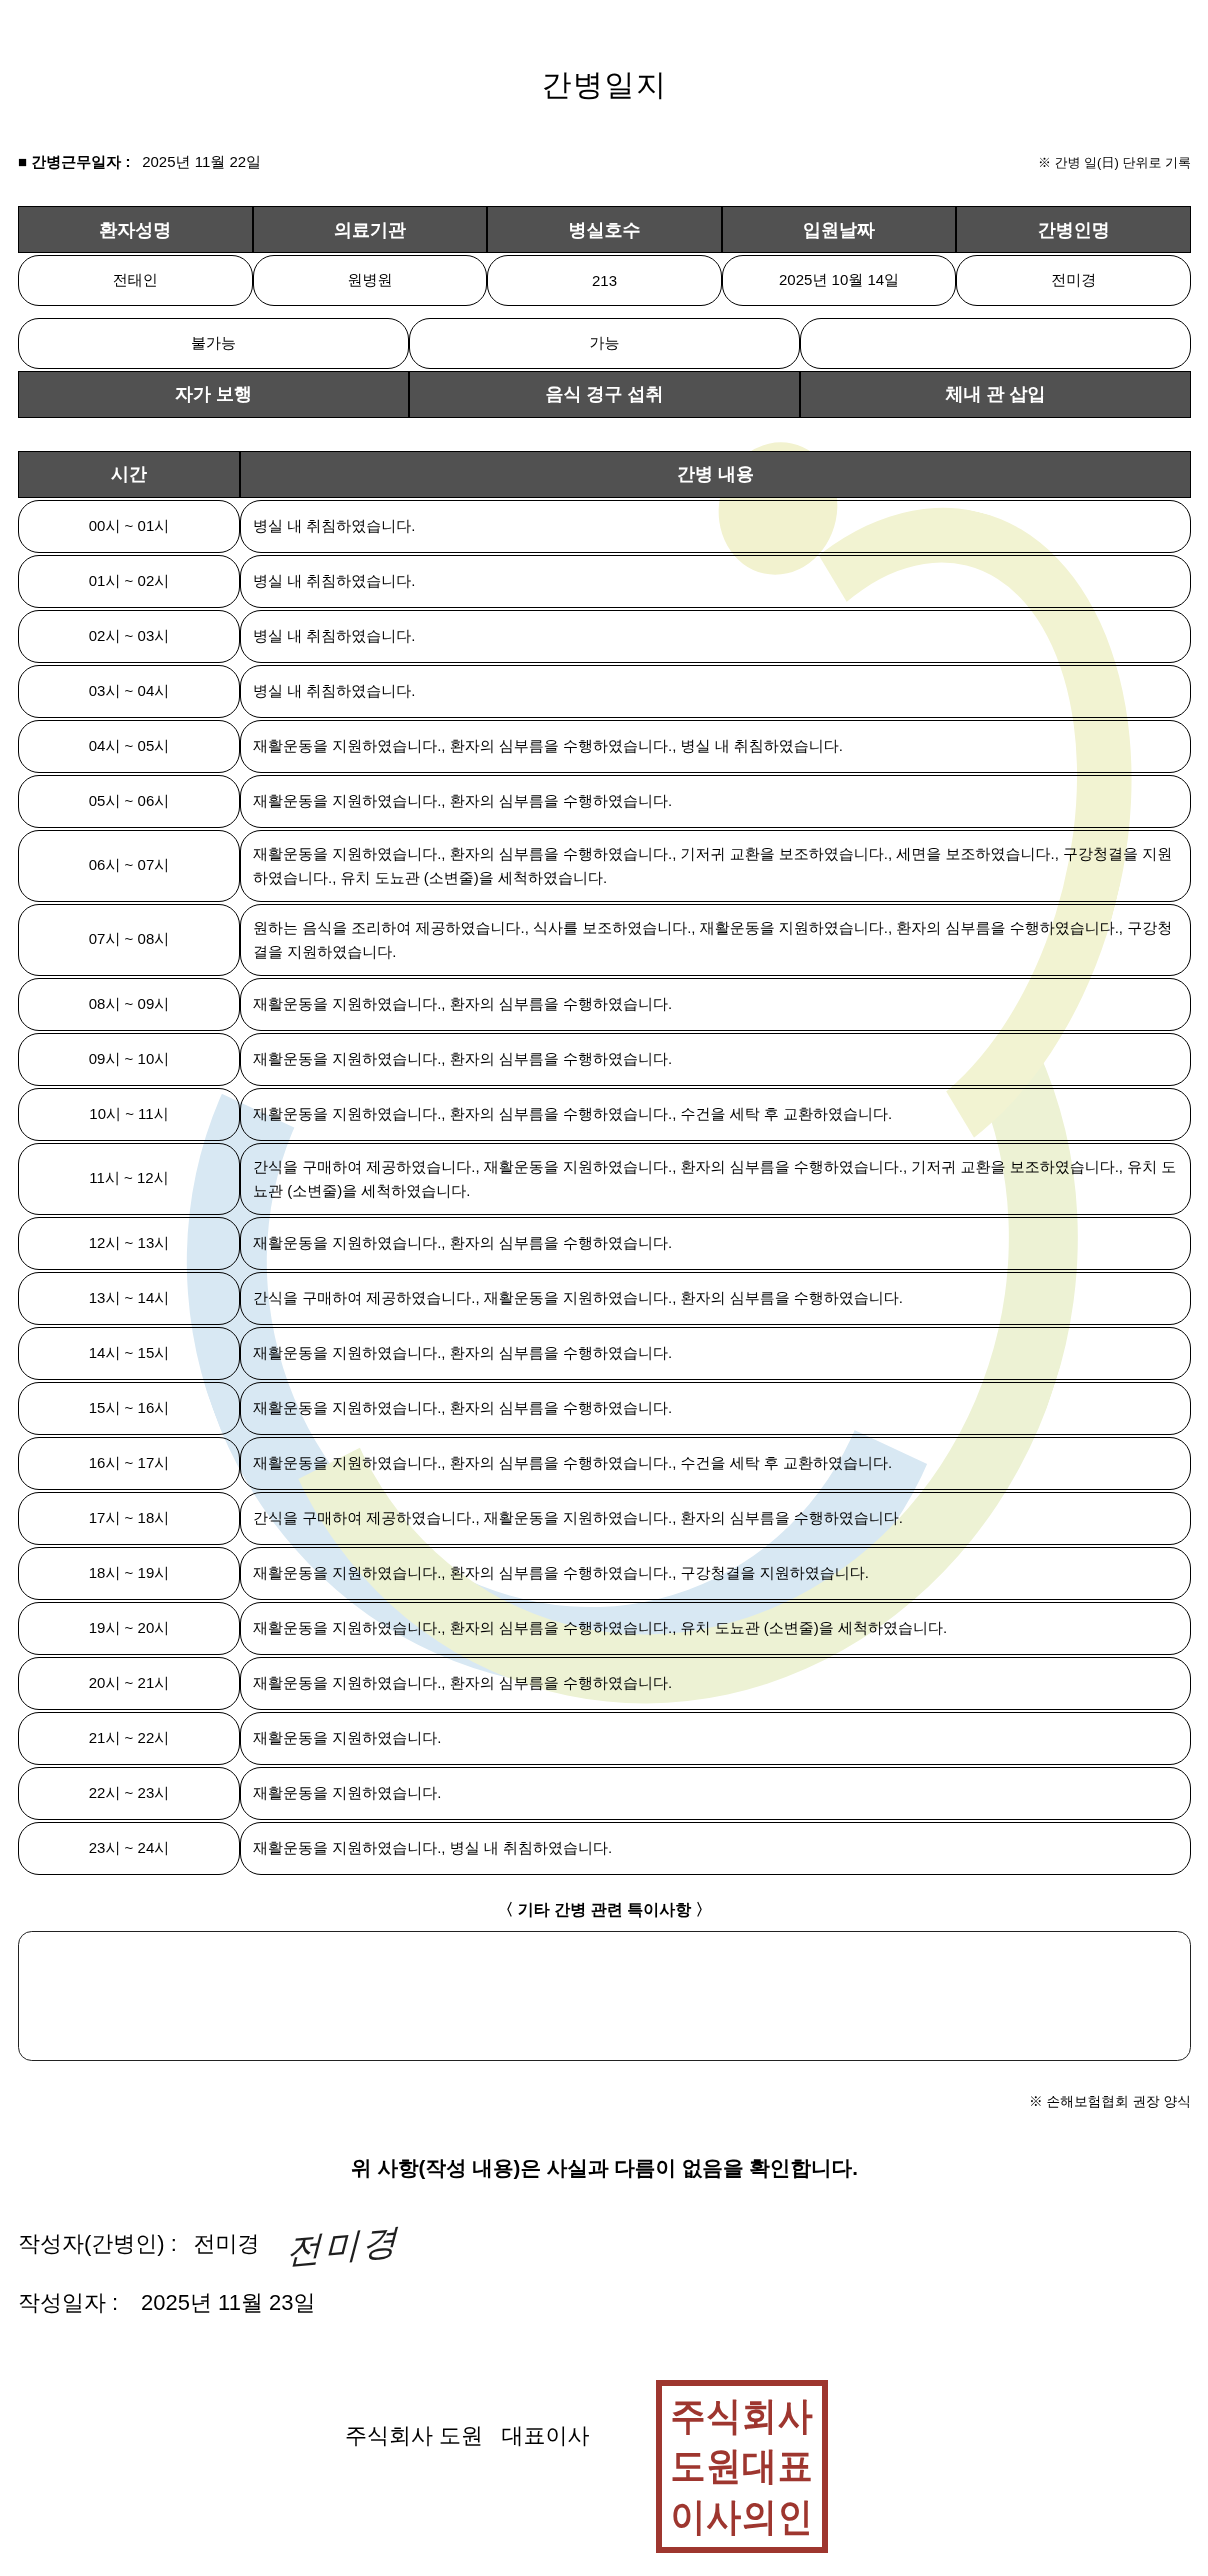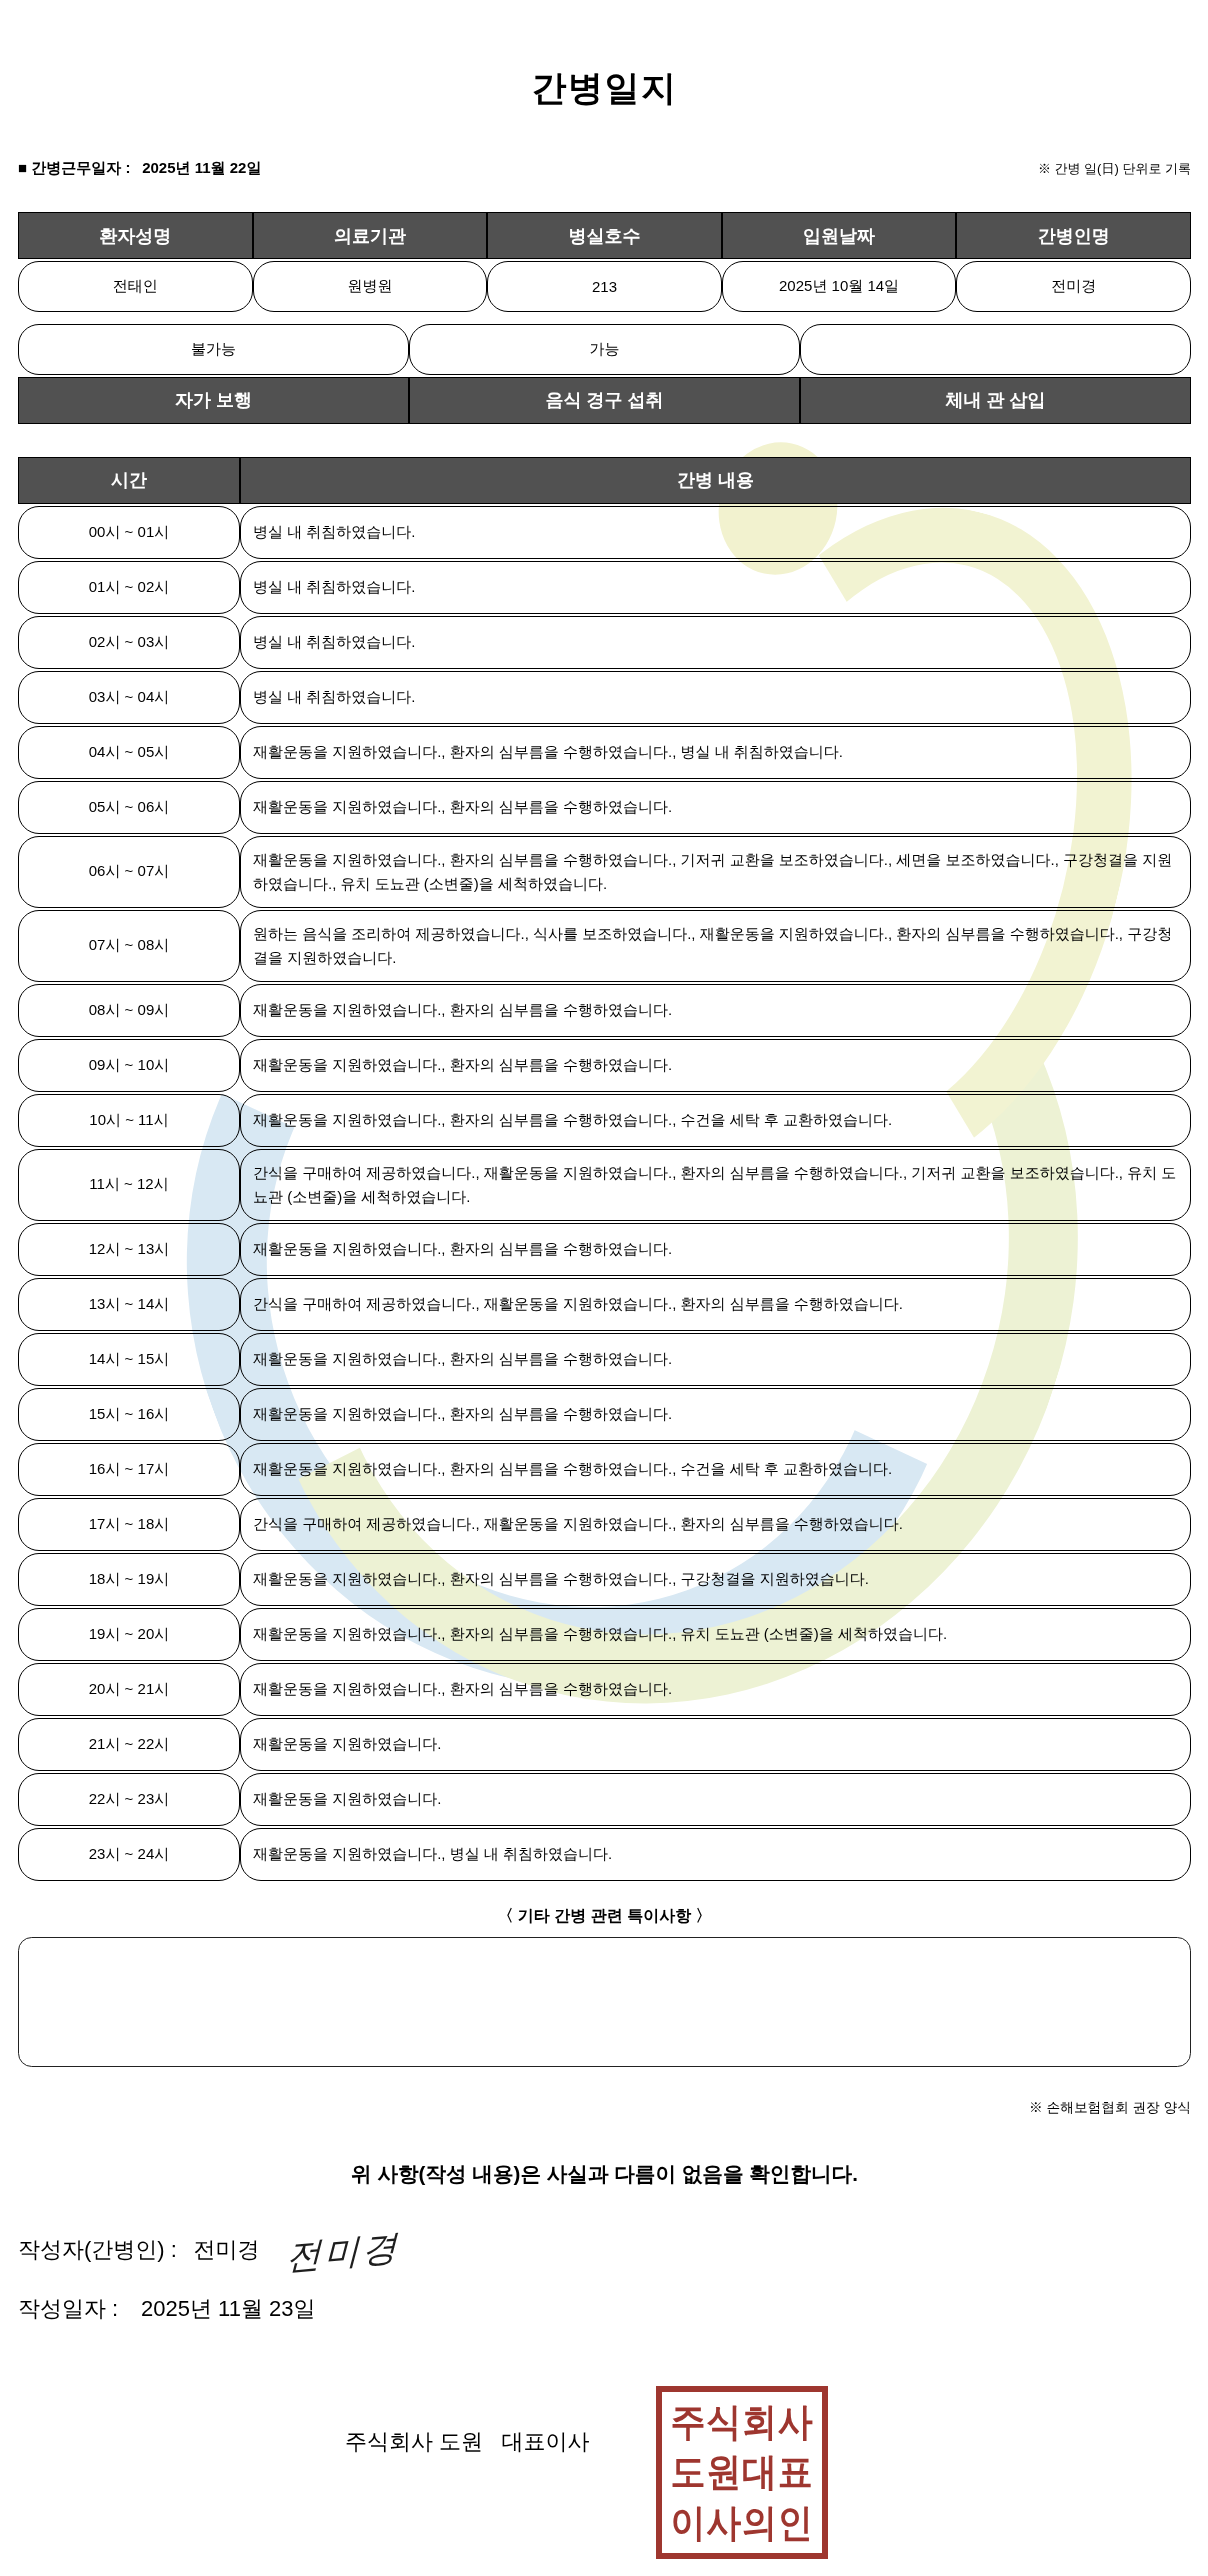--- a/index.html
+++ b/index.html
@@ -13,24 +13,24 @@
   .wm-green-arc{left:259px;top:815px;width:677px;height:754px;border:69px solid #edf2d4;
     border-top-color:transparent;border-left-color:transparent;transform:rotate(18deg);}
   .wm-blue-arc{left:190px;top:868px;width:609px;height:662px;border:80px solid #d8e8f3;
     border-top-color:transparent;border-right-color:transparent;transform:rotate(-20deg);}
   .wm-yellow-arc{left:670px;top:502px;width:343px;height:579px;border:55px solid #f2f3d2;
     border-left-color:transparent;border-bottom-color:transparent;transform:rotate(14deg);}
   .wm-yellow-dot{left:719px;top:442px;width:118px;height:133px;background:#f2f2cf;transform:rotate(12deg);}
 
   
   .page{position:relative;z-index:1;padding:0 18px;}
-  .doc-title{margin-top:65px;text-align:center;font-size:35px;font-weight:bold;letter-spacing:1.5px;}
+  .doc-title{margin-top:65px;text-align:center;font-size:30px;font-weight:normal;letter-spacing:1.5px;}
   .meta-row{margin-top:47px;display:flex;justify-content:space-between;align-items:flex-end;}
   .meta-left{font-size:15px;font-weight:bold;}
-  .meta-left .val{font-weight:bold;margin-left:7.6px;}
+  .meta-left .val{font-weight:normal;margin-left:7.6px;}
   .meta-right{font-size:13px;}
 
   table{width:100%;border-collapse:separate;border-spacing:0 2.3px;table-layout:fixed;}
   th,td{border:1.5px solid #000;}
   th{background:#515151;color:#fff;font-weight:bold;font-size:18px;height:43px;text-align:center;}
   td{background:transparent;font-size:15px;vertical-align:middle;border-radius:21px;}
   .info-table{margin-top:32px;}
   .info-table + .info-table{margin-top:7.6px;}
   .info-table td{text-align:center;height:47px;}
   .log-table{margin-top:29px;}

